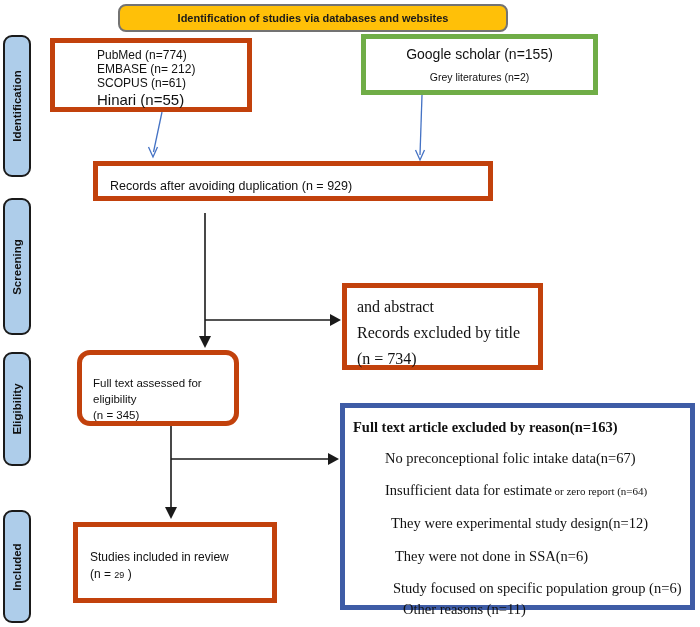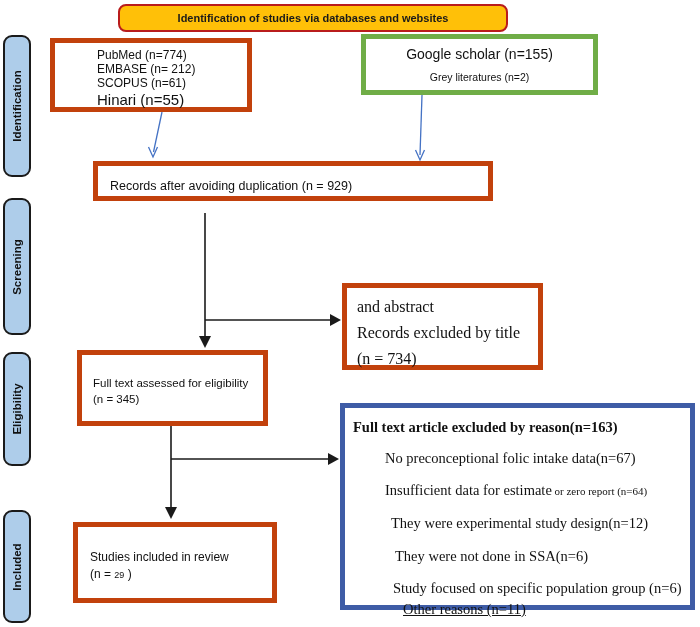--- a/index.html
+++ b/index.html
@@ -4,21 +4,21 @@
 <style>
   html,body{margin:0;padding:0;background:#ffffff;}
   #figure{
     position:relative;width:700px;height:627px;background:#ffffff;
     font-family:"Liberation Sans",sans-serif;color:#111;overflow:hidden;
   }
   #arrows{position:absolute;left:0;top:0;pointer-events:none;}
   .box{position:absolute;background:#fff;border:5px solid #c2410c;box-sizing:border-box;}
   .banner{
     position:absolute;left:118px;top:4px;width:390px;height:28px;
-    background:#FFC008;border:2px solid #b91c1c;border-radius:8px;box-sizing:border-box;
+    background:#FFC008;border:2px solid #737373;border-radius:8px;box-sizing:border-box;
     display:flex;align-items:center;justify-content:center;
     font-size:11px;font-weight:bold;color:#1a1a1a;
   }
   .stage{
     position:absolute;left:3px;width:28px;background:#AECDEA;
     border:2px solid #1a1a1a;border-radius:9px;box-sizing:border-box;
   }
   .stage span{
     position:absolute;top:50%;left:50%;
     transform:translate(-50%,-50%) rotate(-90deg);
@@ -26,22 +26,22 @@
   }
   .serif{font-family:"Liberation Serif",serif;}
   .db-box{left:50px;top:38px;width:202px;height:74px;padding:5px 0 0 42px;font-size:12px;line-height:14px;}
   .db-box .big{font-size:15px;line-height:19px;}
   .google-box{left:361px;top:34px;width:237px;height:61px;border-color:#70AD47;text-align:center;}
   .google-box .title{margin-top:7px;font-size:14px;}
   .google-box .sub{margin-top:9px;font-size:10.5px;}
   .dedup-box{left:93px;top:161px;width:400px;height:40px;padding:13px 0 0 12px;font-size:12.5px;}
   .excl-ta-box{left:342px;top:283px;width:201px;height:87px;padding:6px 0 0 10px;
     font-size:16px;line-height:26px;}
-  .ft-box{left:77px;top:350px;width:191px;height:76px;padding:20px 0 0 11px;
-    font-size:11.5px;line-height:16px;}
+  .ft-box{left:77px;top:350px;width:162px;height:76px;padding:20px 0 0 11px;
+    font-size:11.5px;line-height:16px;border-radius:13px;}
   .reasons-box{left:340px;top:403px;width:355px;height:207px;border-color:#3E5CA6;
     font-size:14.5px;line-height:18px;}
   .reasons-box .rtitle{margin:10px 0 0 8px;font-weight:bold;}
   .reason .small{font-size:11px;}
   .inc-box{left:73px;top:522px;width:204px;height:81px;padding:22px 0 0 12px;
     font-size:12px;line-height:17px;}
   .inc-box .tiny{font-size:9px;}
 </style>
 </head>
 <body>
@@ -129,21 +129,21 @@
     </div>
     <div class="reason" style="margin:14px 0 0 46px;">
       <span>They were experimental study design(n=12)</span><span class="small"></span>
     </div>
     <div class="reason" style="margin:14px 0 0 50px;">
       <span>They were not done in SSA(n=6)</span><span class="small"></span>
     </div>
     <div class="reason" style="margin:13px 0 0 48px;">
       <span>Study focused on specific population group (n=6)</span><span class="small"></span>
     </div>
-    <div class="reason" style="margin:2px 0 0 58px;text-decoration:underline;">
+    <div class="reason" style="margin:2px 0 0 58px;">
       <span>Other reasons (n=11)</span><span class="small"></span>
     </div>
   </div>
 
   <div class="box inc-box">
     <div>Studies included in review</div>
     <div><span>(n = </span><span class="tiny">29</span><span> )</span></div>
   </div>
 
 </div>

